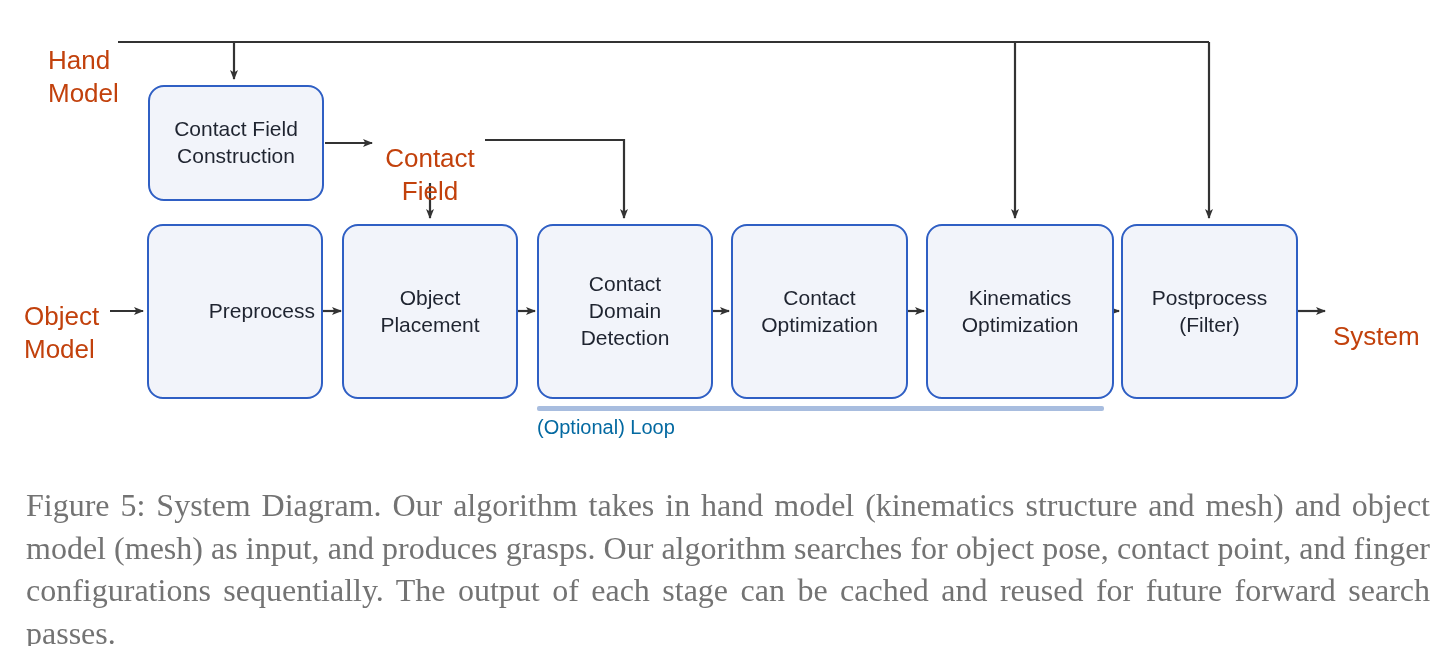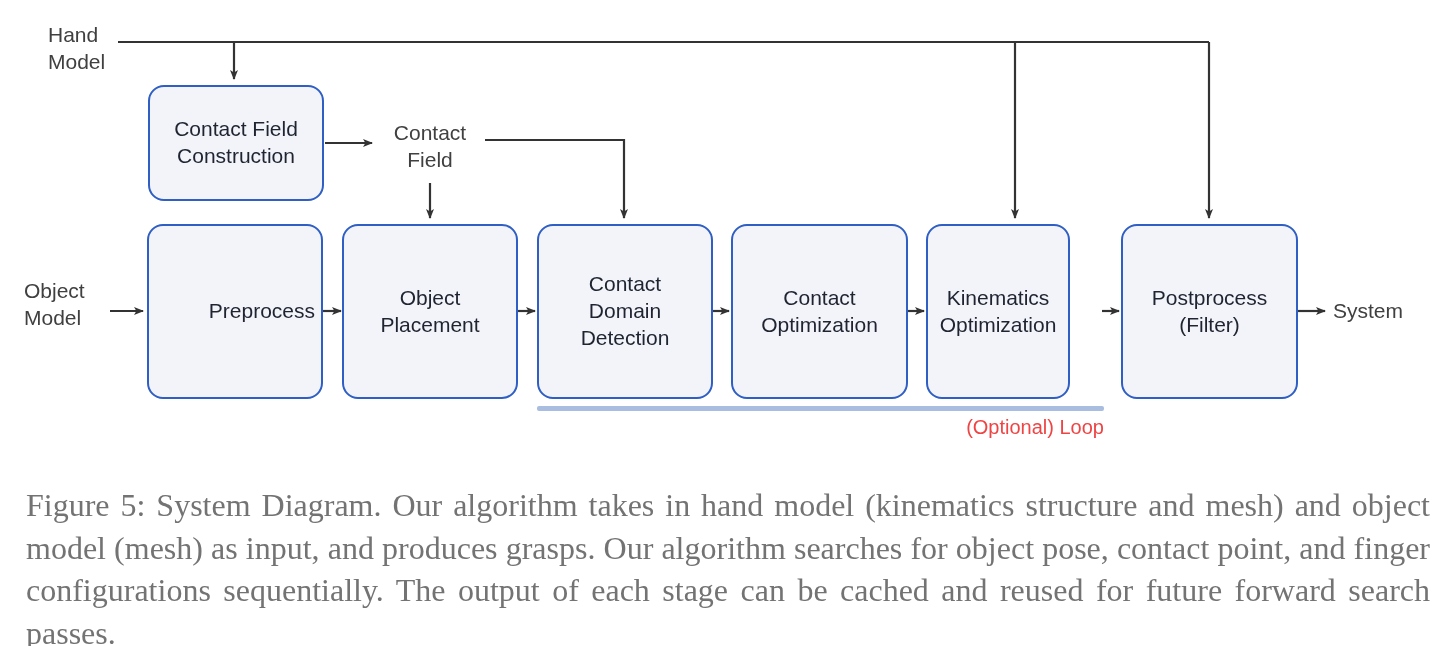--- a/index.html
+++ b/index.html
@@ -49,41 +49,42 @@
     font-family: "Liberation Sans", sans-serif;
   }
   .node-label {
     white-space: pre-line;
     padding: 0 6px;
   }
 
   
   .io-label {
     position: absolute;
-    color: #404040;
-    font-size: 21px;
+    color: #c2410c;
+    font-size: 26px;
     line-height: 1.28;
     text-align: center;
     white-space: pre-line;
     font-family: "Liberation Sans", sans-serif;
+    margin-top: 22px;
   }
   .io-label.left-align { text-align: left; }
 
   
   .loop-bar {
     position: absolute;
     height: 5px;
     background: #a8bddf;
     border-radius: 2px;
   }
   .loop-caption {
     position: absolute;
-    color: #ef4444;
+    color: #0369a1;
     font-size: 20px;
-    text-align: right;
+    text-align: left;
     font-family: "Liberation Sans", sans-serif;
   }
 
   
   #figure-caption {
     position: absolute;
     left: 26px;
     top: 484px;
     width: 1404px;
     font-family: "Liberation Serif", serif;
@@ -163,21 +164,21 @@
     <span class="node-label">Contact
 Domain
 Detection</span>
   </div>
 
   <div class="node" style="left:731px; top:224px; width:177px; height:175px;">
     <span class="node-label">Contact
 Optimization</span>
   </div>
 
-  <div class="node" style="left:926px; top:224px; width:144px; height:175px;">
+  <div class="node" style="left:926px; top:224px; width:188px; height:175px;">
     <span class="node-label">Kinematics
 Optimization</span>
   </div>
 
   <div class="node" style="left:1121px; top:224px; width:177px; height:175px;text-align:center;">
     <span class="node-label">Postprocess
 (Filter)</span>
   </div>
 
   <div class="loop-bar" style="left:537px; top:406px; width:567px;"></div>

